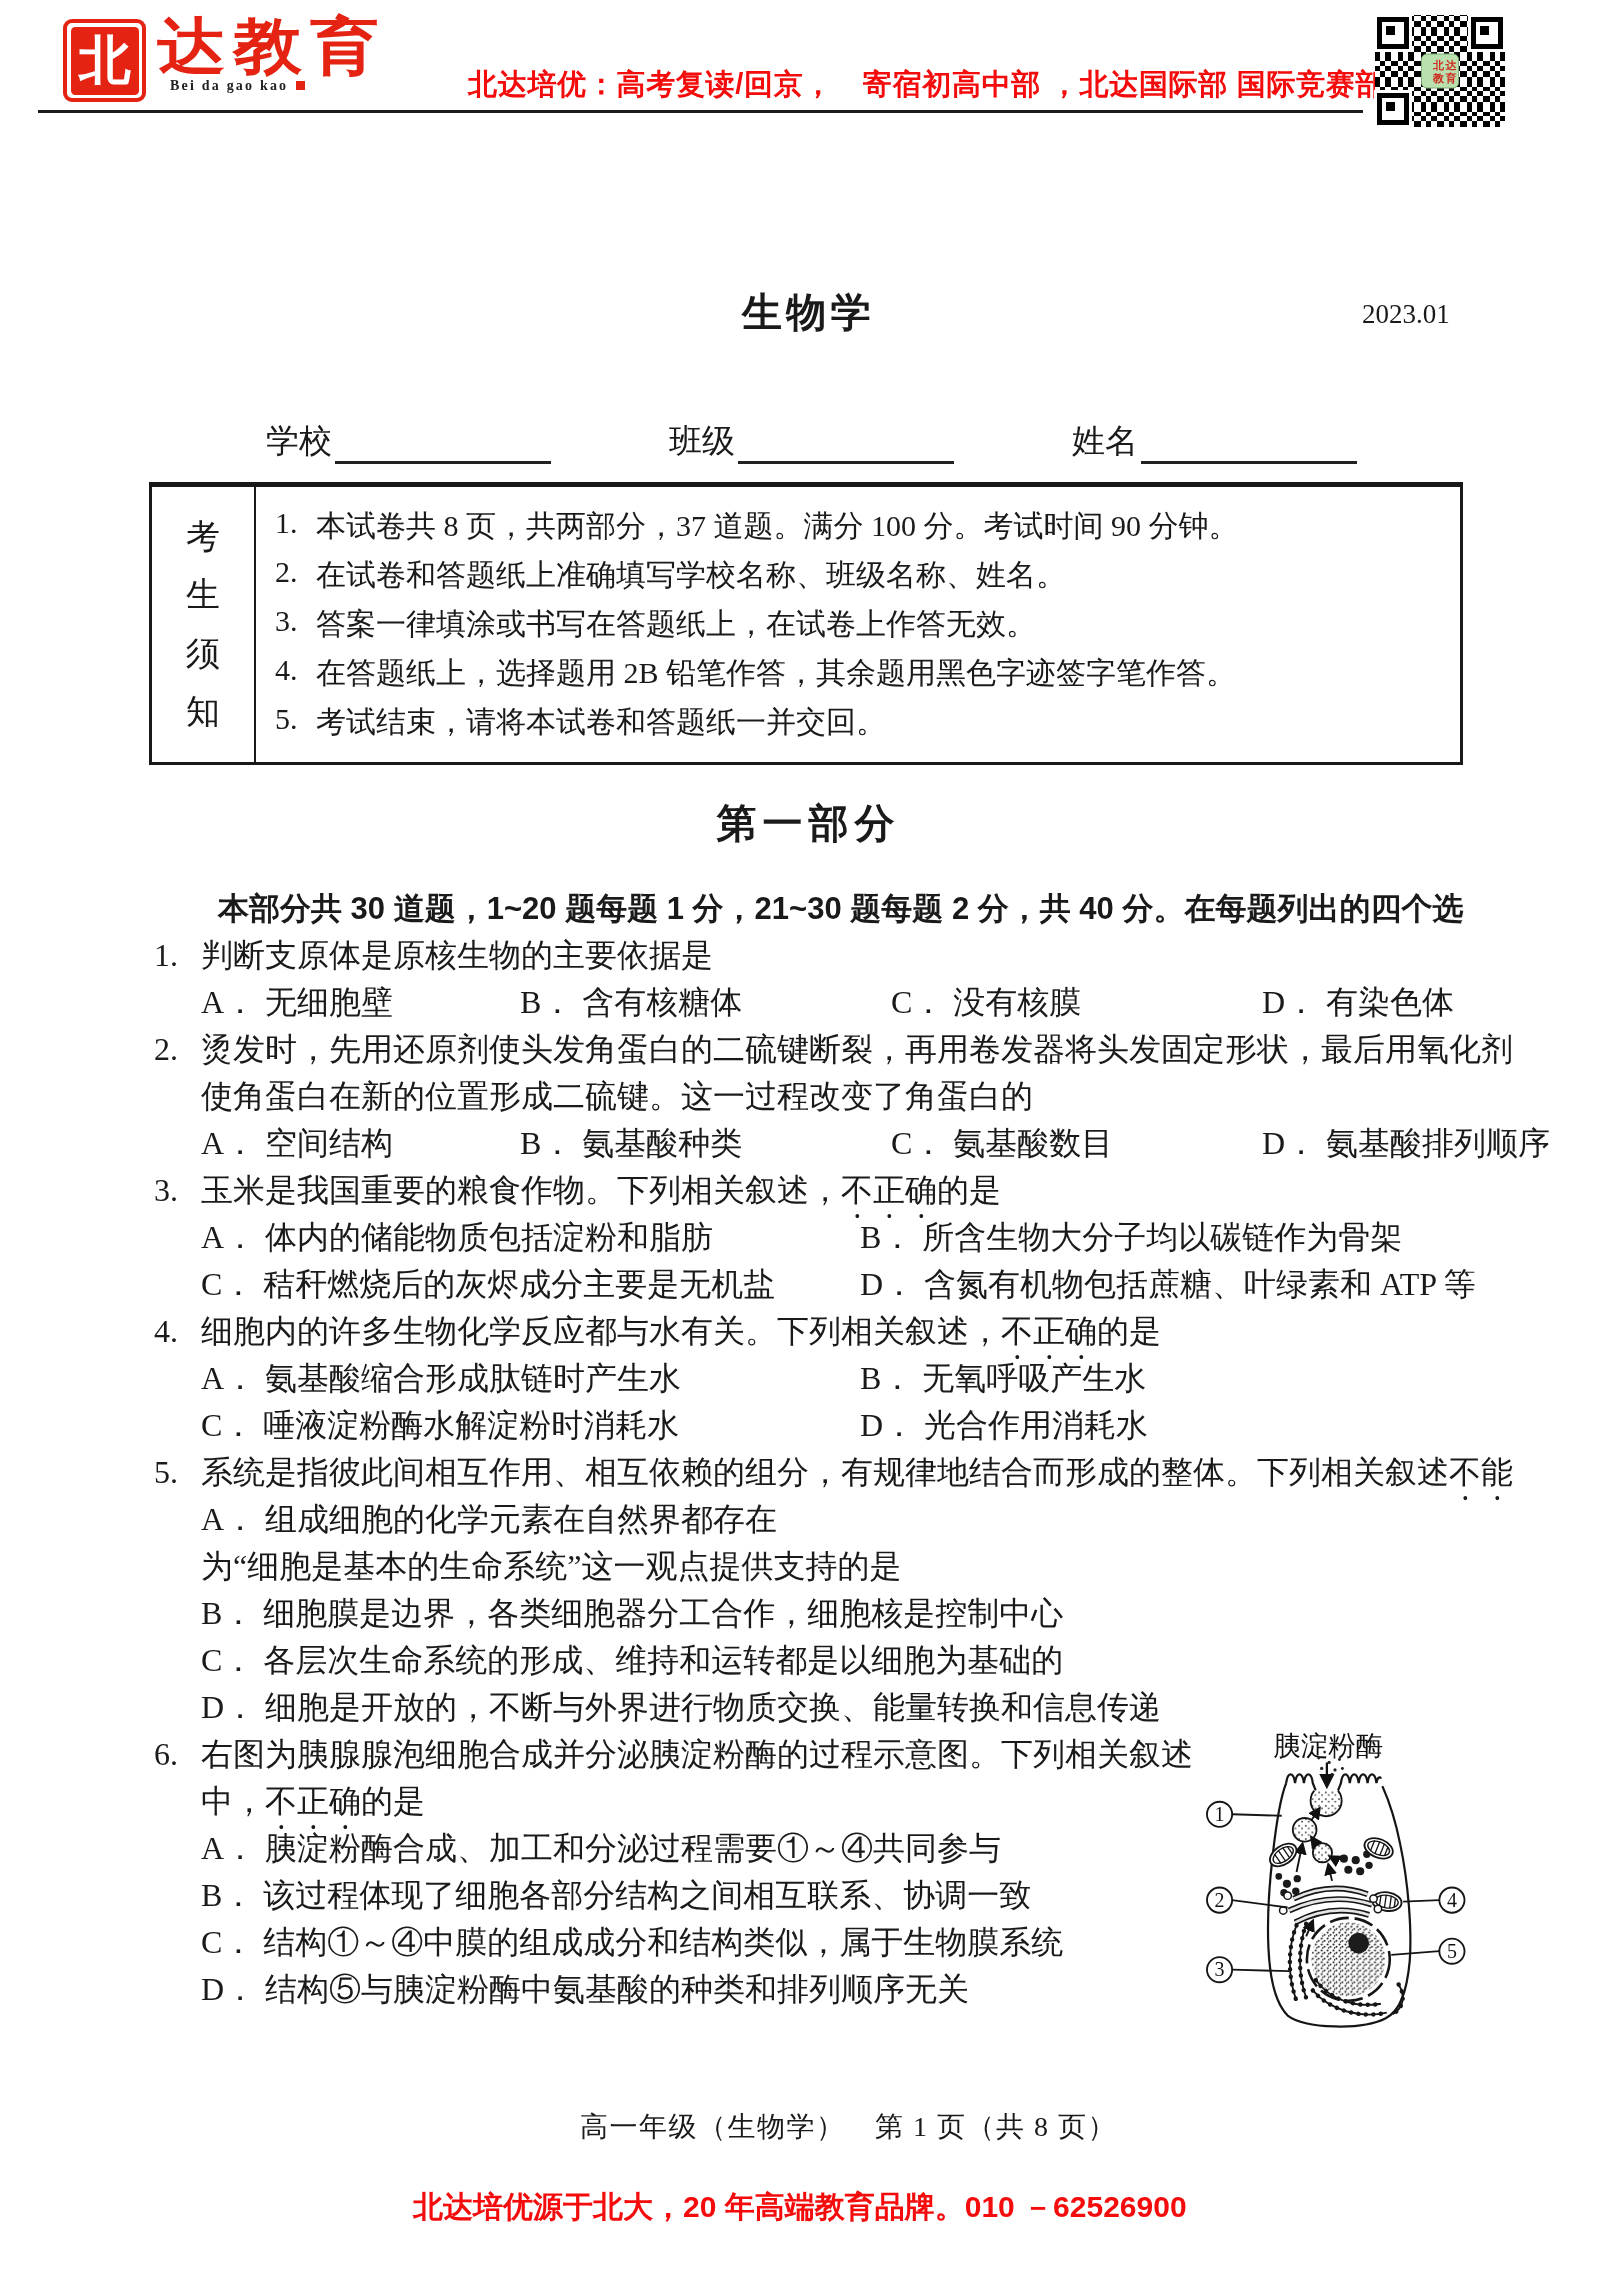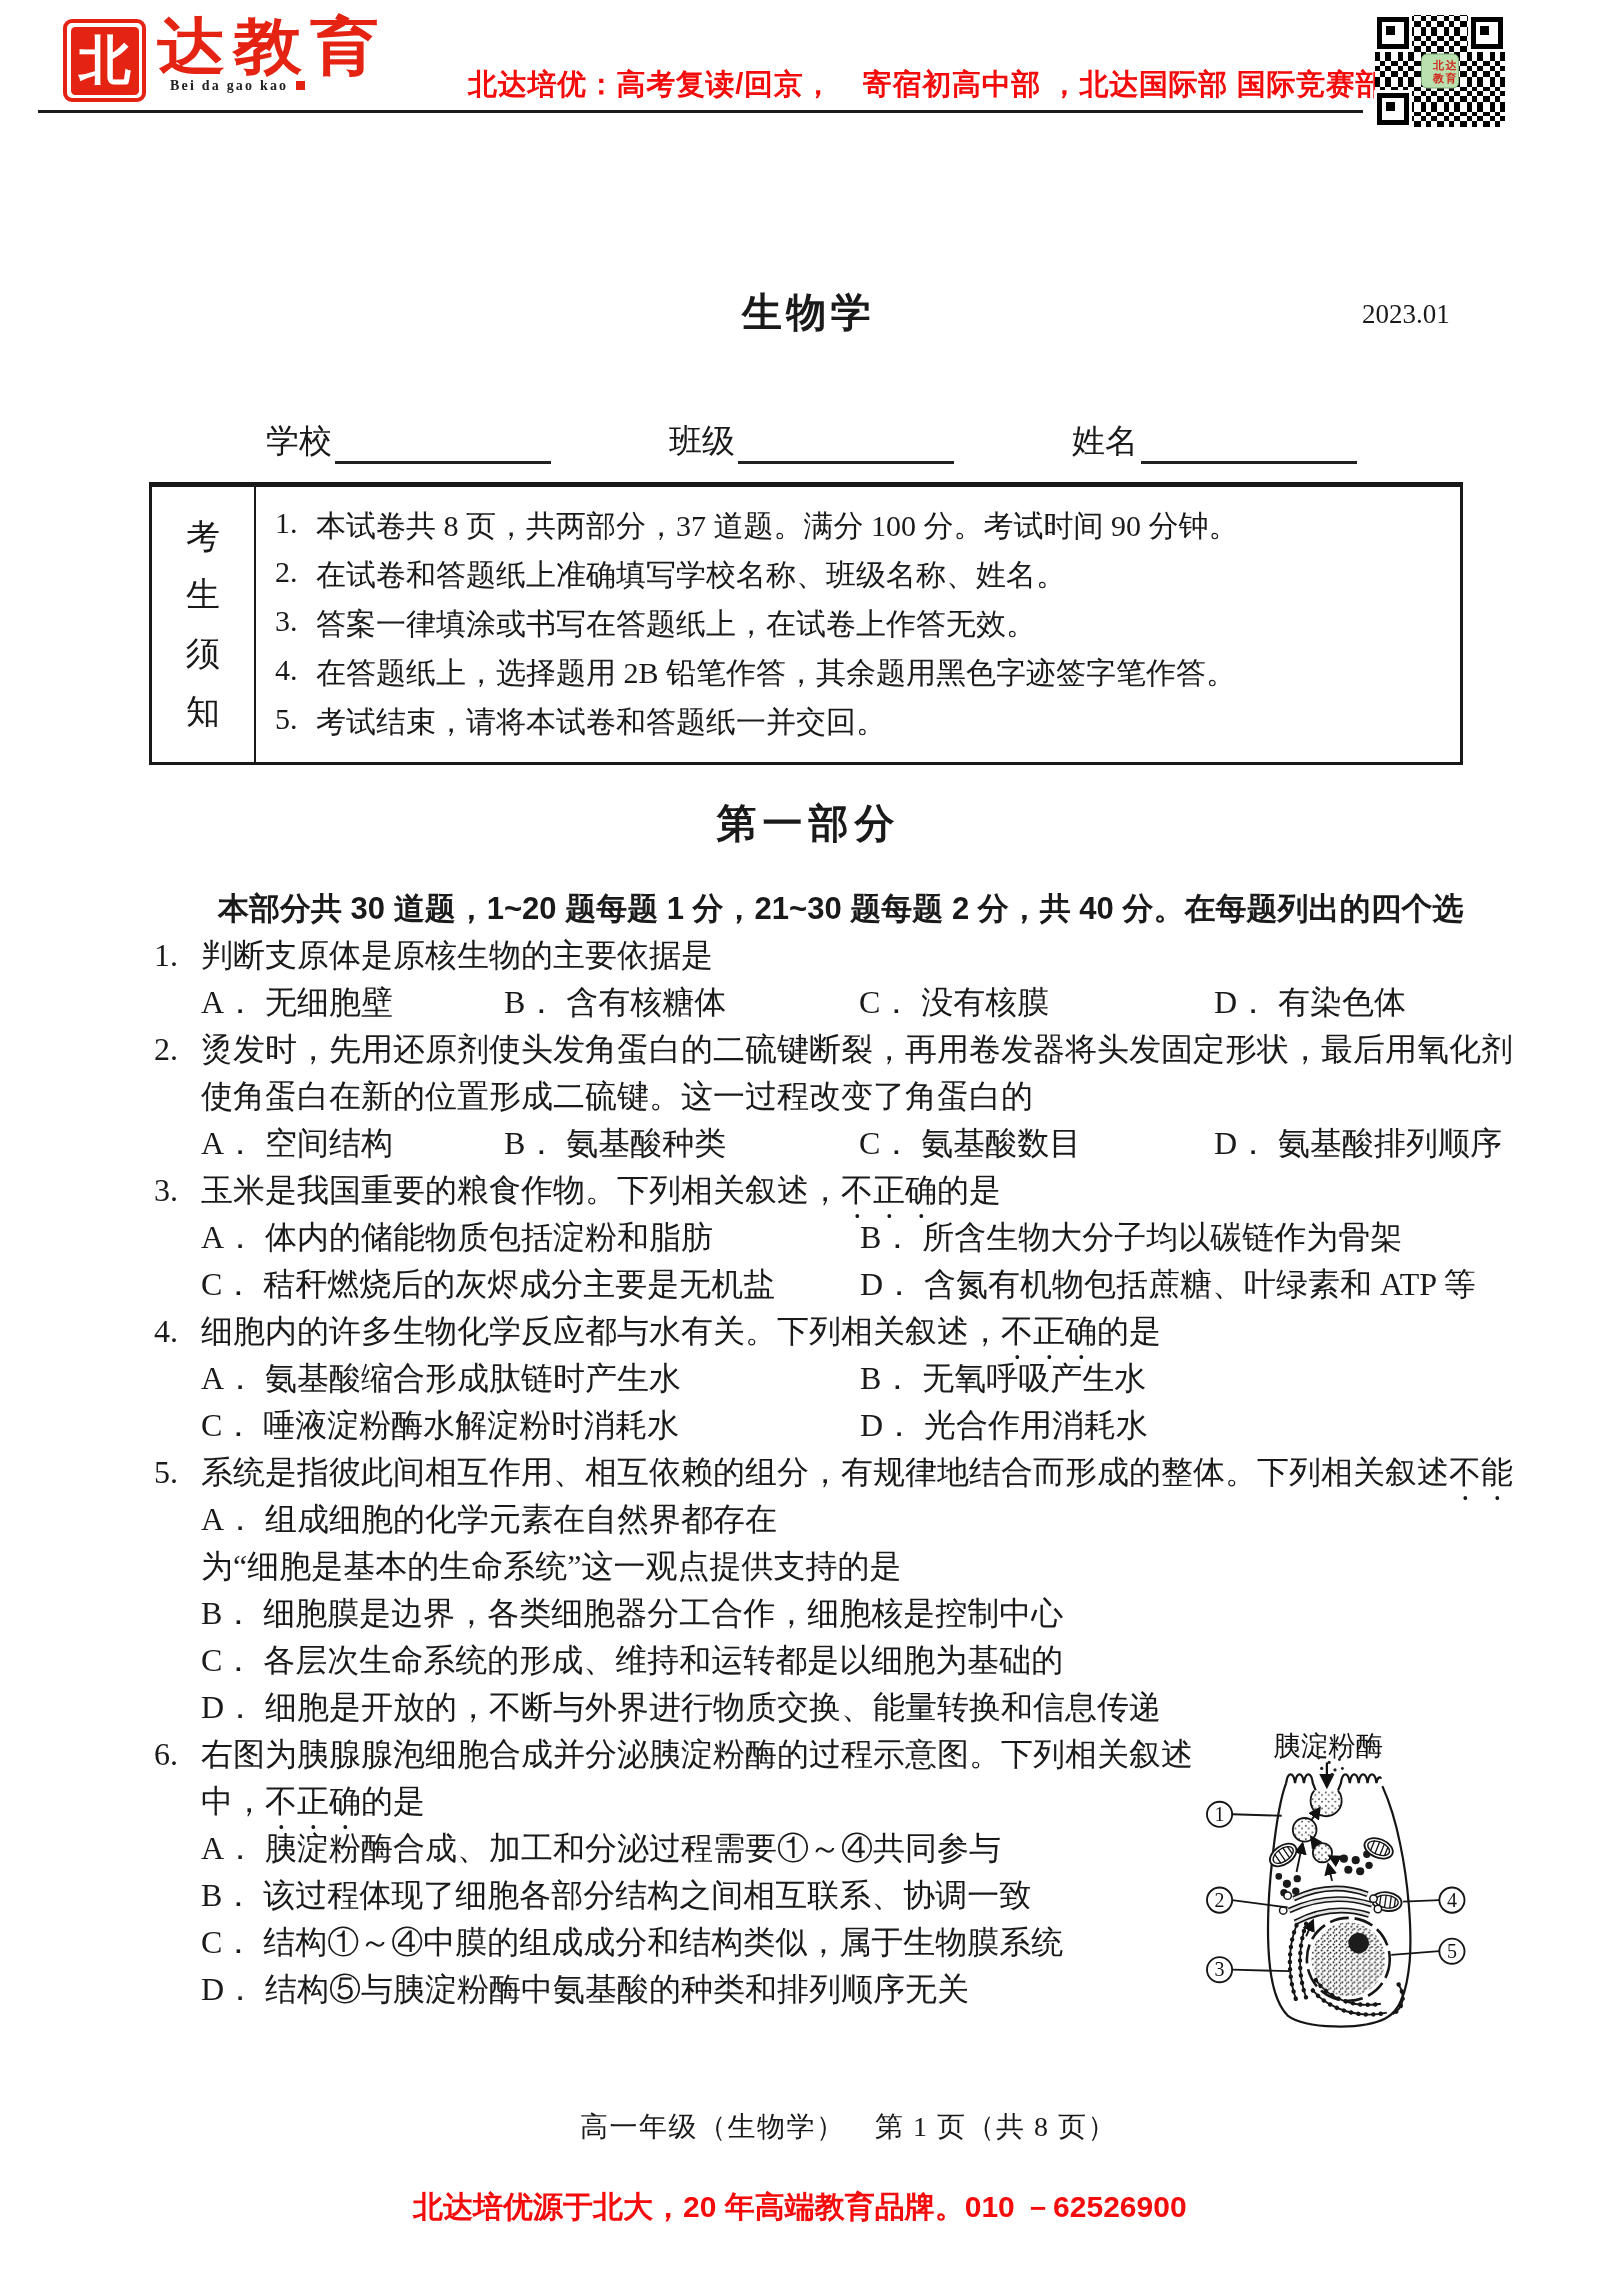--- a/index.html
+++ b/index.html
@@ -75,21 +75,21 @@
   
   .part1 { position:absolute; top:796px; left:0; width:100%; text-align:center; font-size:40px; font-weight:bold; letter-spacing:6px;
            font-family:"Liberation Serif","DejaVu Serif",serif; }
   .content { position:absolute; left:154px; top:885px; width:1369px; font-size:32px; }
   .line { height:47px; line-height:47px; white-space:nowrap; }
   .bold-sans { font-family:"Liberation Sans","DejaVu Sans",sans-serif; font-weight:bold; font-size:31px; }
   .indent2 { text-indent:64px; }
   .qline { display:flex; }
   .qnum { width:47px; flex:0 0 47px; }
   .cont { padding-left:47px; }
-  .opt-row4 { display:grid; grid-template-columns:303px 355px 355px auto; padding-left:47px; }
+  .opt-row4 { display:grid; grid-template-columns:303px 355px 355px auto; padding-left:47px;gap:16px; }
   .opt-row2 { display:grid; grid-template-columns:659px auto; padding-left:47px; }
   .opt-single { padding-left:47px; }
   .olabel { margin-right:9px; }
   .emdots {
     -webkit-text-emphasis:filled dot; -webkit-text-emphasis-position:under;
     text-emphasis:filled dot; text-emphasis-position:under left;
   }
   
   .figure { position:absolute; left:1184px; top:1724px; width:359px; height:444px; }
   

